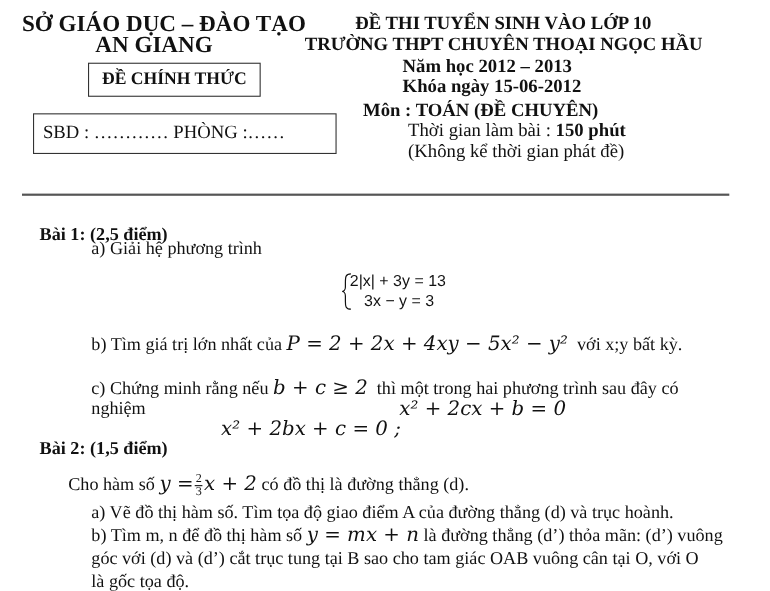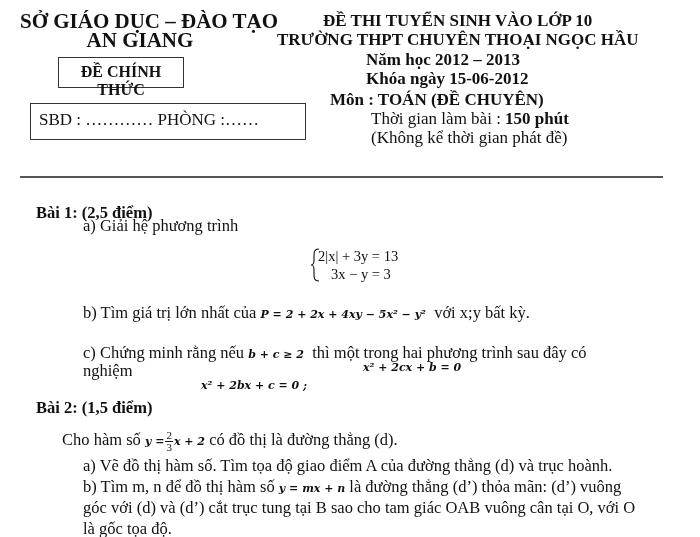--- a/index.html
+++ b/index.html
@@ -5,28 +5,28 @@
   html, body { margin:0; padding:0; }
   body {
     width:700px; height:537px; overflow:hidden; background:#ffffff; position:relative;
     font-family:"Liberation Serif", "DejaVu Serif", serif; color:#111;
   }
   .abs { position:absolute; white-space:nowrap; }
   .b { font-weight:bold; }
   .hdr-left { left:20px; width:240px; text-align:center; font-weight:bold; font-size:21px; line-height:20px; }
   .hdr-right { font-weight:bold; font-size:17px; line-height:20px; }
   .box { position:absolute; border:1.3px solid #333; box-sizing:border-box; }
-  .box1 { left:58px; top:57px; width:126px; height:31px; }
+  .box1 { left:80px; top:57px; width:157px; height:31px; }
   .box1 span { position:absolute; left:0; right:0; top:5px; text-align:center; font-weight:bold; font-size:16px; }
   .box2 { left:30px; top:103px; width:276px; height:37px; }
   .box2 span { position:absolute; left:8px; top:6px; font-size:17px; }
   .rule { position:absolute; left:20px; top:176px; width:643px; height:0; border-top:2px solid #555; }
   .body-text { font-size:16.5px; line-height:20px; }
-  .math { font-family:"DejaVu Serif", "Liberation Serif", serif; font-style:italic; font-size:11px;font-weight:bold; }
-  .mathup { font-family:Liberation Serif, serif; font-size:14.5px; }
+  .math { font-family:"DejaVu Serif", "Liberation Serif", serif; font-style:italic; font-size:18px; }
+  .mathup { font-family:Liberation Sans, sans-serif; font-size:14.5px; }
   .brace { position:absolute; left:310px; top:248px; width:10px; height:34px; }
   .frac { display:inline-block; vertical-align:middle; text-align:center; font-style:normal; font-size:11px; line-height:11px; margin:0 1px; }
   .frac .num { display:block; border-bottom:1px solid #111; padding:0 1px; }
   .frac .den { display:block; }
 </style>
 </head>
 <body>
 
 <div class="abs hdr-left" style="top:11px;">SỞ GIÁO DỤC – ĐÀO TẠO</div>
 <div class="abs hdr-left" style="top:30px;">AN GIANG</div>

